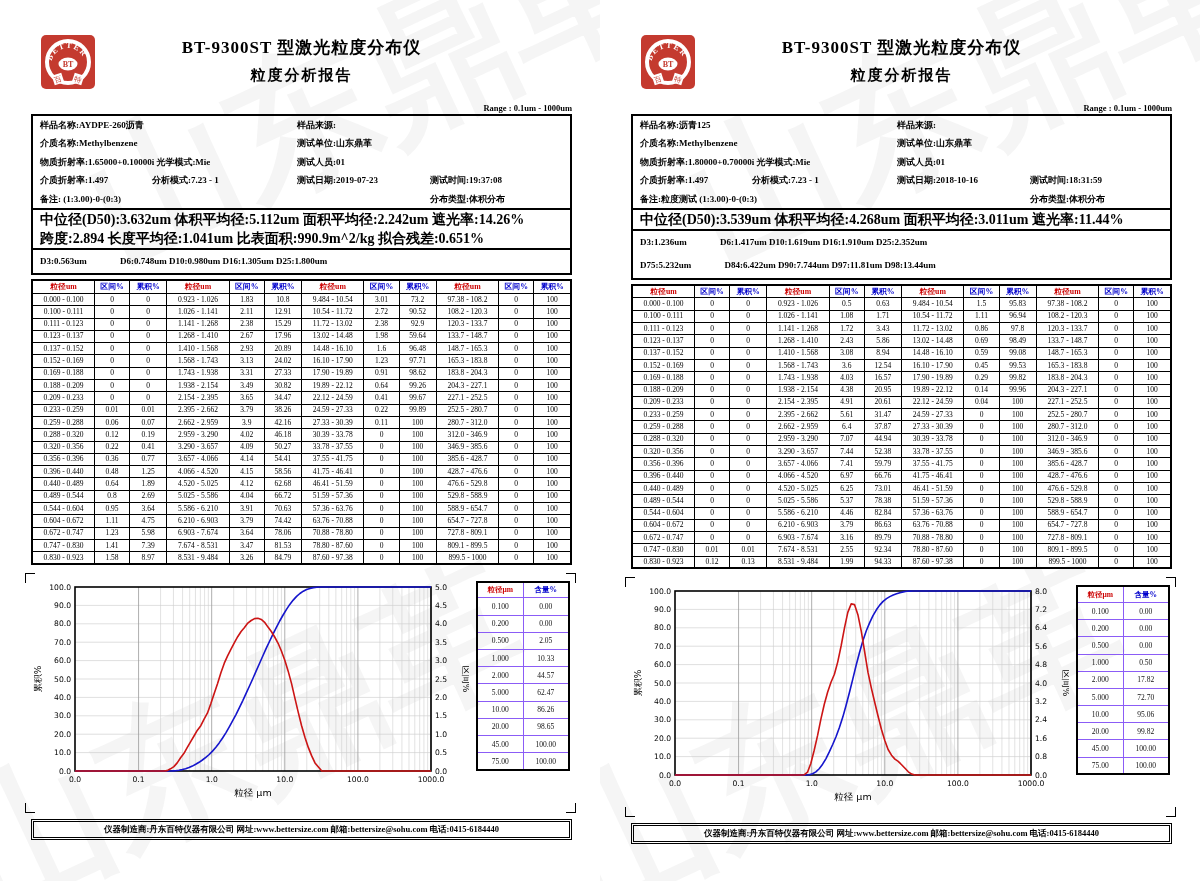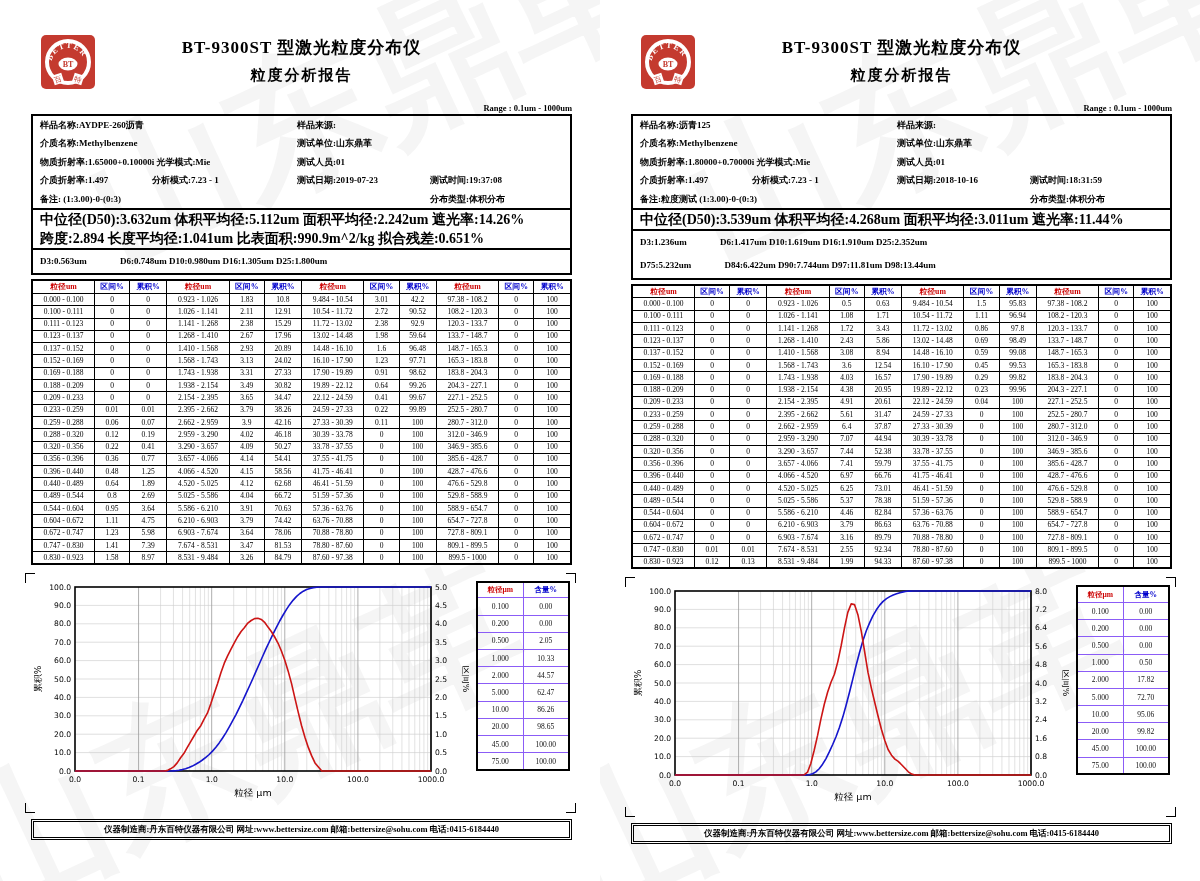--- a/index.html
+++ b/index.html
@@ -159,21 +159,21 @@
     <tbody>
           <tr>
             <td>0.000 - 0.100</td>
             <td>0</td>
             <td>0</td>
             <td>0.923 - 1.026</td>
             <td>1.83</td>
             <td>10.8</td>
             <td>9.484 - 10.54</td>
             <td>3.01</td>
-            <td>42.2</td>
+            <td>73.2</td>
             <td>97.38 - 108.2</td>
             <td>0</td>
             <td>100</td>
           </tr>
           <tr>
             <td>0.100 - 0.111</td>
             <td>0</td>
             <td>0</td>
             <td>1.026 - 1.141</td>
             <td>2.11</td>
@@ -818,21 +818,21 @@
             <td>100</td>
           </tr>
           <tr>
             <td>0.188 - 0.209</td>
             <td>0</td>
             <td>0</td>
             <td>1.938 - 2.154</td>
             <td>4.38</td>
             <td>20.95</td>
             <td>19.89 - 22.12</td>
-            <td>0.23</td>
+            <td>0.14</td>
             <td>99.96</td>
             <td>204.3 - 227.1</td>
             <td>0</td>
             <td>100</td>
           </tr>
           <tr>
             <td>0.209 - 0.233</td>
             <td>0</td>
             <td>0</td>
             <td>2.154 - 2.395</td>

